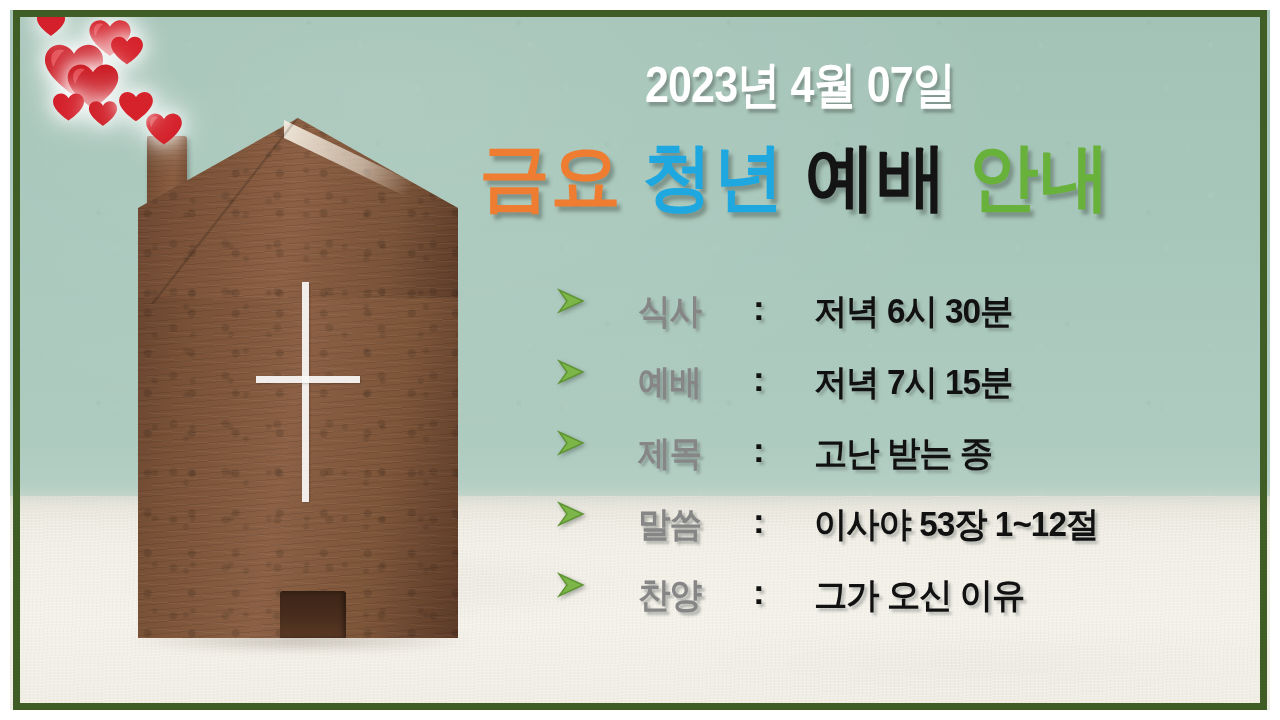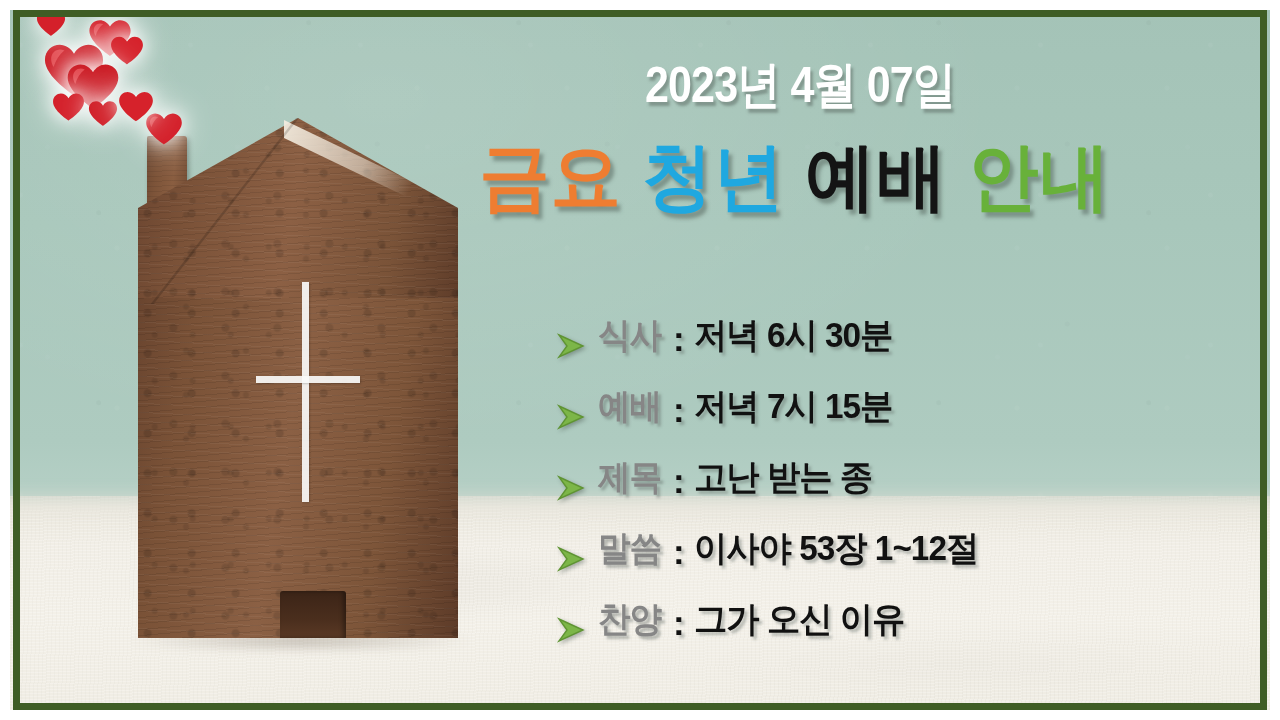--- a/index.html
+++ b/index.html
@@ -208,23 +208,24 @@
   .t-green  { color: #68b13a; }
 
   .info-list {
     position: absolute;
     left: 556px;
     top: 288px;
     width: 640px;
   }
   .info-row {
     display: flex;
-    align-items: flex-end;
+    align-items: flex-start;
     height: 71px;
     white-space: nowrap;
+    gap: 40px;
   }
   .bullet {
     width: 42px;
     flex: 0 0 42px;
     display: flex;
     align-items: center;
   }
   .bullet svg { display:block; filter: drop-shadow(2px 2px 2px rgba(70,85,75,0.45)); }
   .info-label {
     font-size: 35px;

